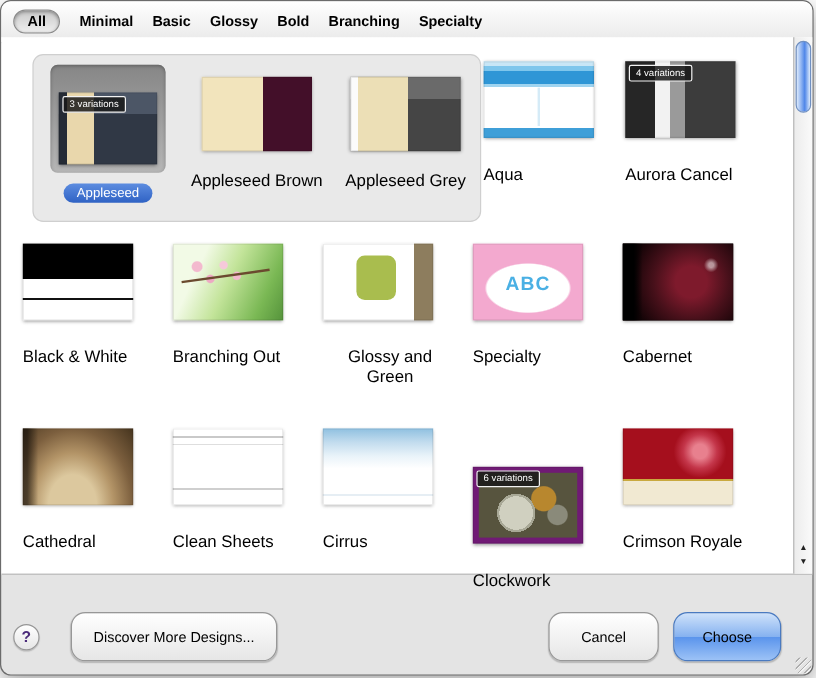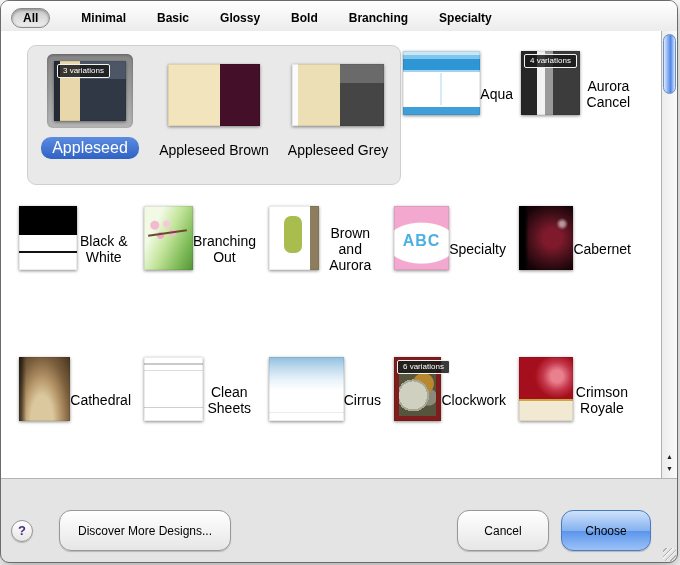--- a/index.html
+++ b/index.html
@@ -9,21 +9,21 @@
     position:relative; width:678px; height:563px; margin:0;
     border:1px solid #6b6b6b; border-radius:9px; overflow:hidden;
     background:#e4e4e4; box-shadow:0 6px 18px rgba(0,0,0,0.35);
   }
 
   
   .tabbar {
     position:absolute; top:0; left:0; right:0; height:18px;
     background:linear-gradient(#ffffff,#e9e9e9);
     border-bottom:1px solid #9f9f9f;
-    display:flex; align-items:center; gap:31px; padding:17px 10px;
+    display:flex; align-items:center; gap:16px; padding:17px 10px;
   }
   .tab { font-size:12px; font-weight:bold; color:#000; cursor:default; }
   .tab.capsule {
     border:1px solid #8a8a8a; border-radius:11px; padding:2px 11px;
     background:linear-gradient(#c9c9c9,#efefef);
     box-shadow:inset 0 1px 3px rgba(0,0,0,0.35);
   }
 
   
   .list {
@@ -36,37 +36,37 @@
     position:relative; width:92px; height:64px; background:#fff;
     box-shadow:0 1px 3px rgba(0,0,0,0.45), inset 0 0 0 1px rgba(0,0,0,0.08);
   }
   .badge {
     position:absolute; top:3px; left:3px; z-index:3;
     font-size:8px; line-height:10px; color:#fff; white-space:nowrap;
     background:rgba(25,25,25,0.85); border:1px solid #f2f2f2;
     border-radius:2px; padding:1px 5px;
   }
   .tlabel { margin-top:22px; font-size:14px; color:#000; text-align:center; }
-  .item { display:flex; flex-direction:row; align-items:center; }
+  .item { display:flex; flex-direction:column; align-items:flex-start; }
 
   
   .group {
     position:absolute; left:26px; top:14px; width:374px; height:140px;
     background:#e9e9e9; border:1px solid #cfcfcf; border-radius:9px;
     display:flex; justify-content:space-around; padding-top:8px;
   }
   .gcell { width:120px; display:flex; flex-direction:column; align-items:center; }
   .gcell .thumb { width:92px; height:62px; margin-top:10px; }
-  .gcell.first .thumb { width:72px; height:60px; margin-top:0; }
+  .gcell.first .thumb { width:82px; height:60px; margin-top:16px; }
   .selwrap {
     background:linear-gradient(#868686,#b6b6b6); border-radius:6px; padding:7px;
     box-shadow:inset 0 1px 3px rgba(0,0,0,0.3);
   }
   .pill {
-    margin-top:9px; font-size:16px; color:#fff;
+    margin-top:9px; font-size:11px; color:#fff;
     background:linear-gradient(#5c8ce0,#2f62c4);
     border-radius:10px; padding:2px 11px;
   }
   .gcell .tlabel { margin-top:16px; }
 
   .item-aqua   { position:absolute; left:402px; top:20px; width:110px; }
   .item-aurora { position:absolute; left:520px; top:20px; width:116px; }
 
   .row { position:absolute; left:18px; width:612px; display:flex; justify-content:space-between; }
   .row2 { top:172px; } .row3 { top:326px; }
@@ -108,21 +108,21 @@
     radial-gradient(circle at 80% 28%, rgba(255,255,255,0.55) 0 2px, transparent 6px),
     linear-gradient(to right, #000 0 10%, transparent 18%),
     radial-gradient(circle at 62% 50%, #7e1a2c 0 20%, #47101a 48%, #150407 78%), #000; }
   .t-cathedral { background:
     linear-gradient(to right, rgba(0,0,0,0.55) 0 4%, transparent 14%),
     radial-gradient(ellipse at 45% 100%, #dcc89e 0 28%, #b39467 48%, #7c5f3e 70%, #44331d 100%); }
   .t-cirrus { background:
     linear-gradient(to bottom, #8fc0e0 0, #c2dcee 18%, #e9f3f9 36%, #ffffff 52% 86%, #e6eef4 86% 88%, #ffffff 88%); }
   .t-clean { background:
     linear-gradient(to bottom, #fff 0 10%, #c9c9c9 10% 12%, #fff 12% 20%, #dedede 20% 21.5%, #fff 21.5% 78%, #cfcfcf 78% 80%, #fff 80%); }
-  .t-clockwork { background:#7f1d1d; }
+  .t-clockwork { background:#701a75;margin-top:32px; }
   .t-clockwork::before { content:""; position:absolute; left:5px; right:5px; top:5px; bottom:5px; background:
     radial-gradient(circle at 38% 62%, #d0d0c0 0 14px, #a8a896 14px 16px, transparent 16px),
     radial-gradient(circle at 66% 40%, #b8872e 0 10px, transparent 11px),
     radial-gradient(circle at 80% 65%, #8a8a7a 0 8px, transparent 9px), #57543e; }
   .t-crimson { background:
     radial-gradient(circle at 70% 30%, #e8808e 0 6px, #c4364a 14px, transparent 22px),
     linear-gradient(to bottom, #a50f1d 0 66%, #c9a93f 66% 69%, #f1e9d2 69%); }
 
   
   .scrollbar {
@@ -223,21 +223,21 @@
         <div class="item">
           <div class="thumb t-bw"></div>
           <div class="tlabel">Black &amp; White</div>
         </div>
         <div class="item">
           <div class="thumb t-branching"></div>
           <div class="tlabel">Branching Out</div>
         </div>
         <div class="item">
           <div class="thumb t-brown-green"></div>
-          <div class="tlabel">Brown and Aurora</div>
+          <div class="tlabel">Glossy and Green</div>
         </div>
         <div class="item">
           <div class="thumb t-bubblebath">
             <span class="art">ABC</span>
           </div>
           <div class="tlabel">Specialty</div>
         </div>
         <div class="item">
           <div class="thumb t-cabernet"></div>
           <div class="tlabel">Cabernet</div>

